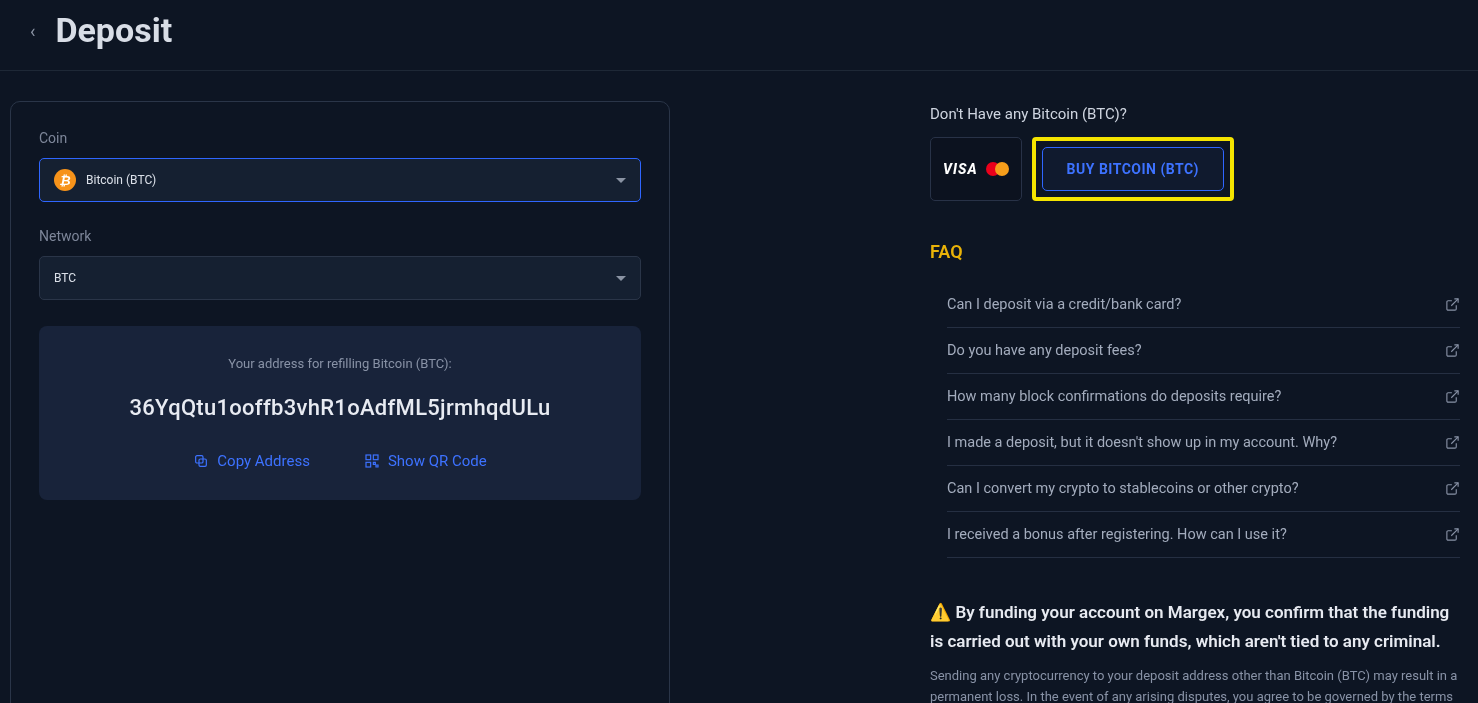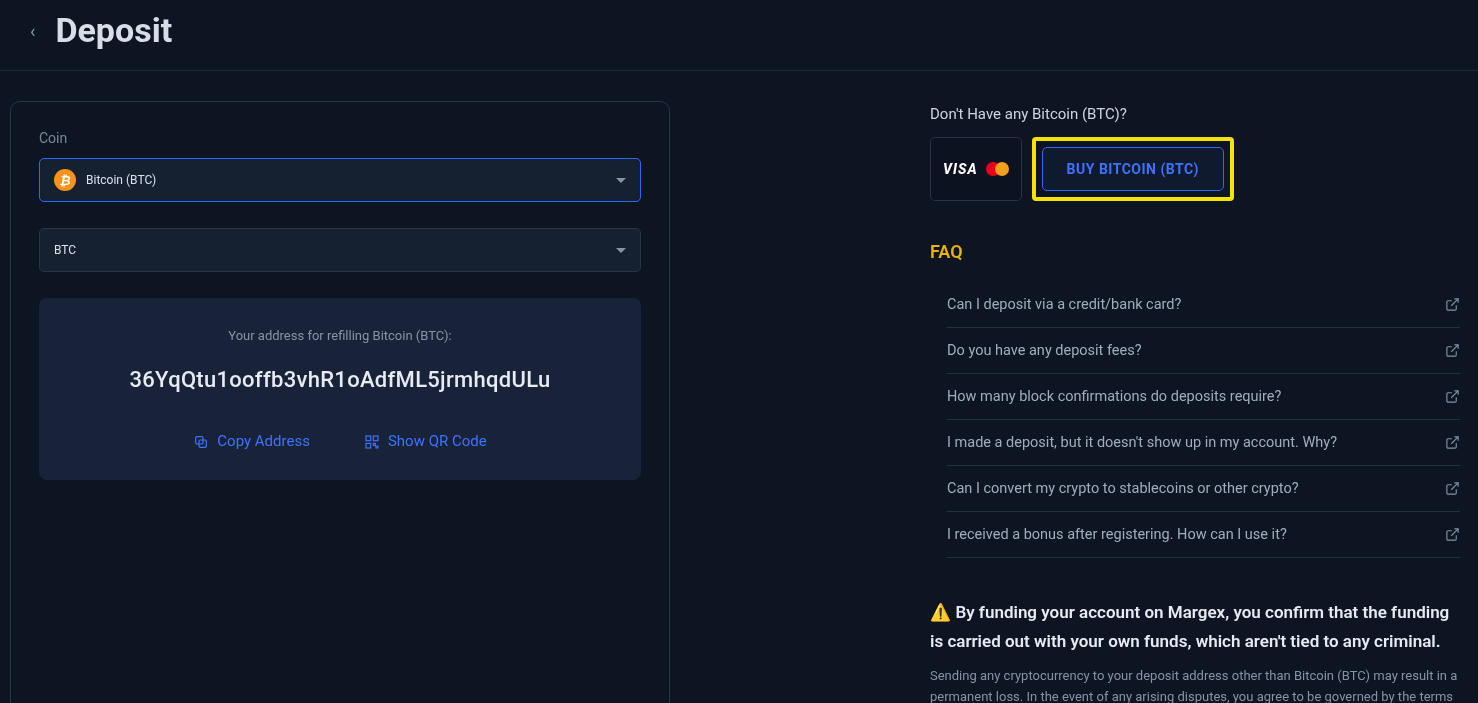--- a/index.html
+++ b/index.html
@@ -89,33 +89,33 @@
   }
   .address-hint {
     color: #8892a6;
     font-size: 13px;
     margin-bottom: 24px;
   }
   .address-value {
     color: #e8ebf2;
     font-size: 22px;
     font-weight: 500;
-    margin-bottom: 40px;
+    margin-bottom: 32px;
     letter-spacing: 0.3px;
   }
   .address-actions {
     display: flex;
     justify-content: center;
     gap: 54px;
   }
   .link-btn {
     color: #3d72ff;
     font-size: 15px;
     display: inline-flex;
-    align-items: flex-end;
+    align-items: center;
     gap: 8px;
     cursor: pointer;
   }
   .link-btn svg { width: 16px; height: 16px; stroke: #3d72ff; fill: none; stroke-width: 1.8; }
 
   .right-panel {
     width: 530px;
     padding-top: 4px;
   }
   .buy-heading {
@@ -199,20 +199,21 @@
 
   <div class="left-panel">
 
     <div class="field-label">Coin</div>
     <div class="select highlight">
       <span class="coin-icon">₿</span>
       <span class="select-text">Bitcoin (BTC)</span>
       <span class="caret"></span>
     </div>
 
+    <div class="field-label">Network</div>
     <div class="select">
       <span class="select-text">BTC</span>
       <span class="caret"></span>
     </div>
 
     <div class="address-card">
       <div class="address-hint">Your address for refilling Bitcoin (BTC):</div>
       <div class="address-value">36YqQtu1ooffb3vhR1oAdfML5jrmhqdULu</div>
       <div class="address-actions">
         <span class="link-btn">

